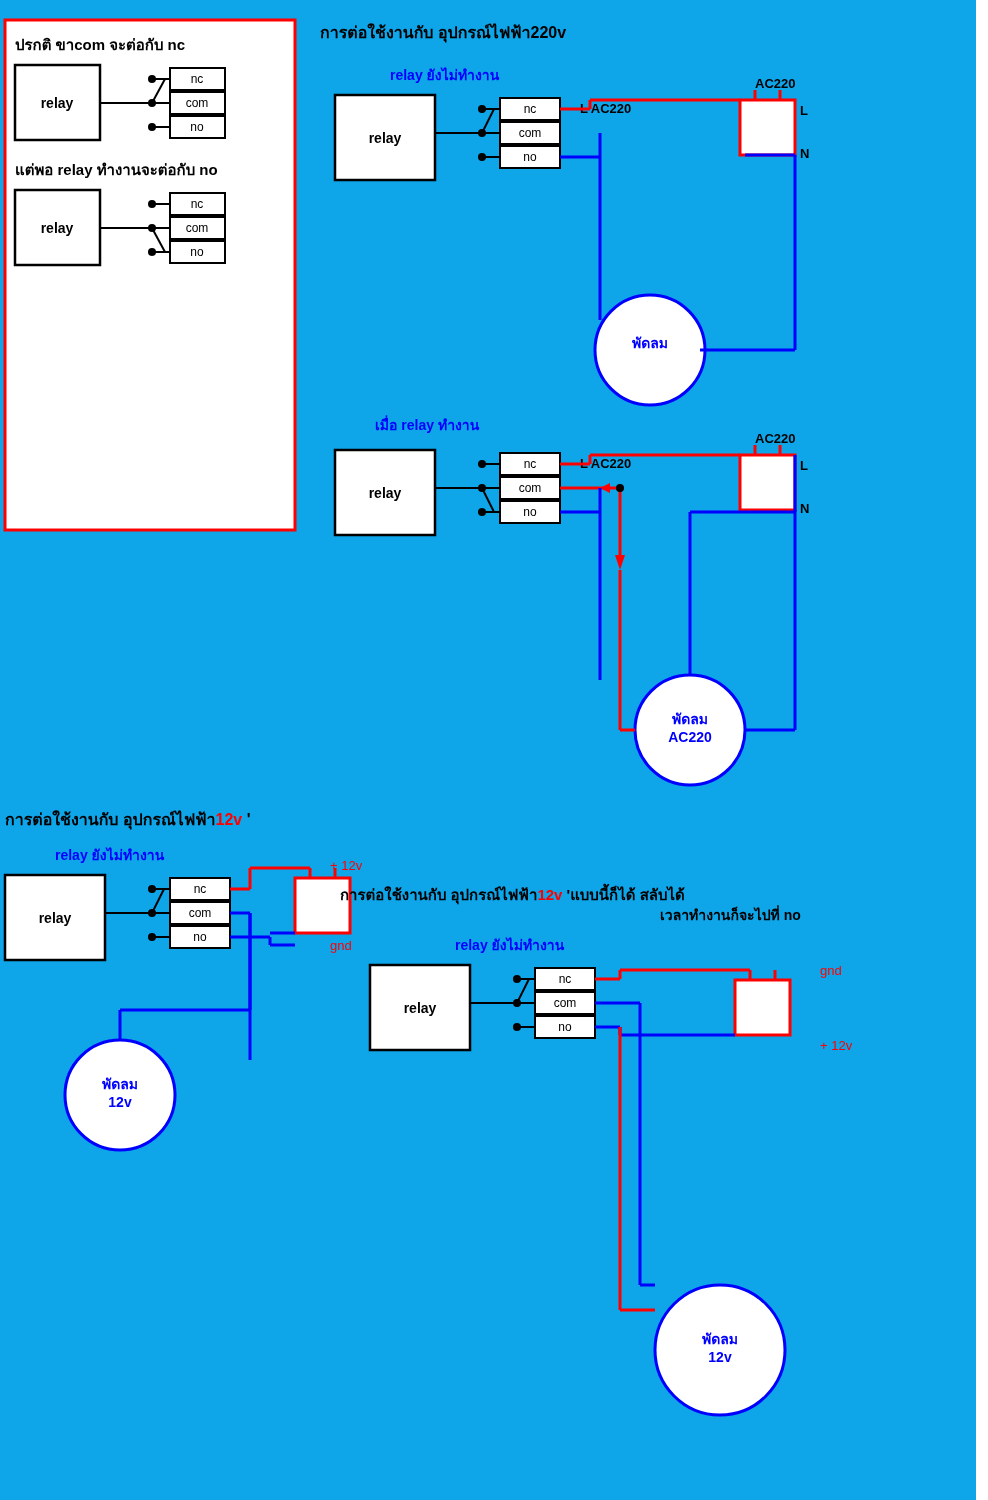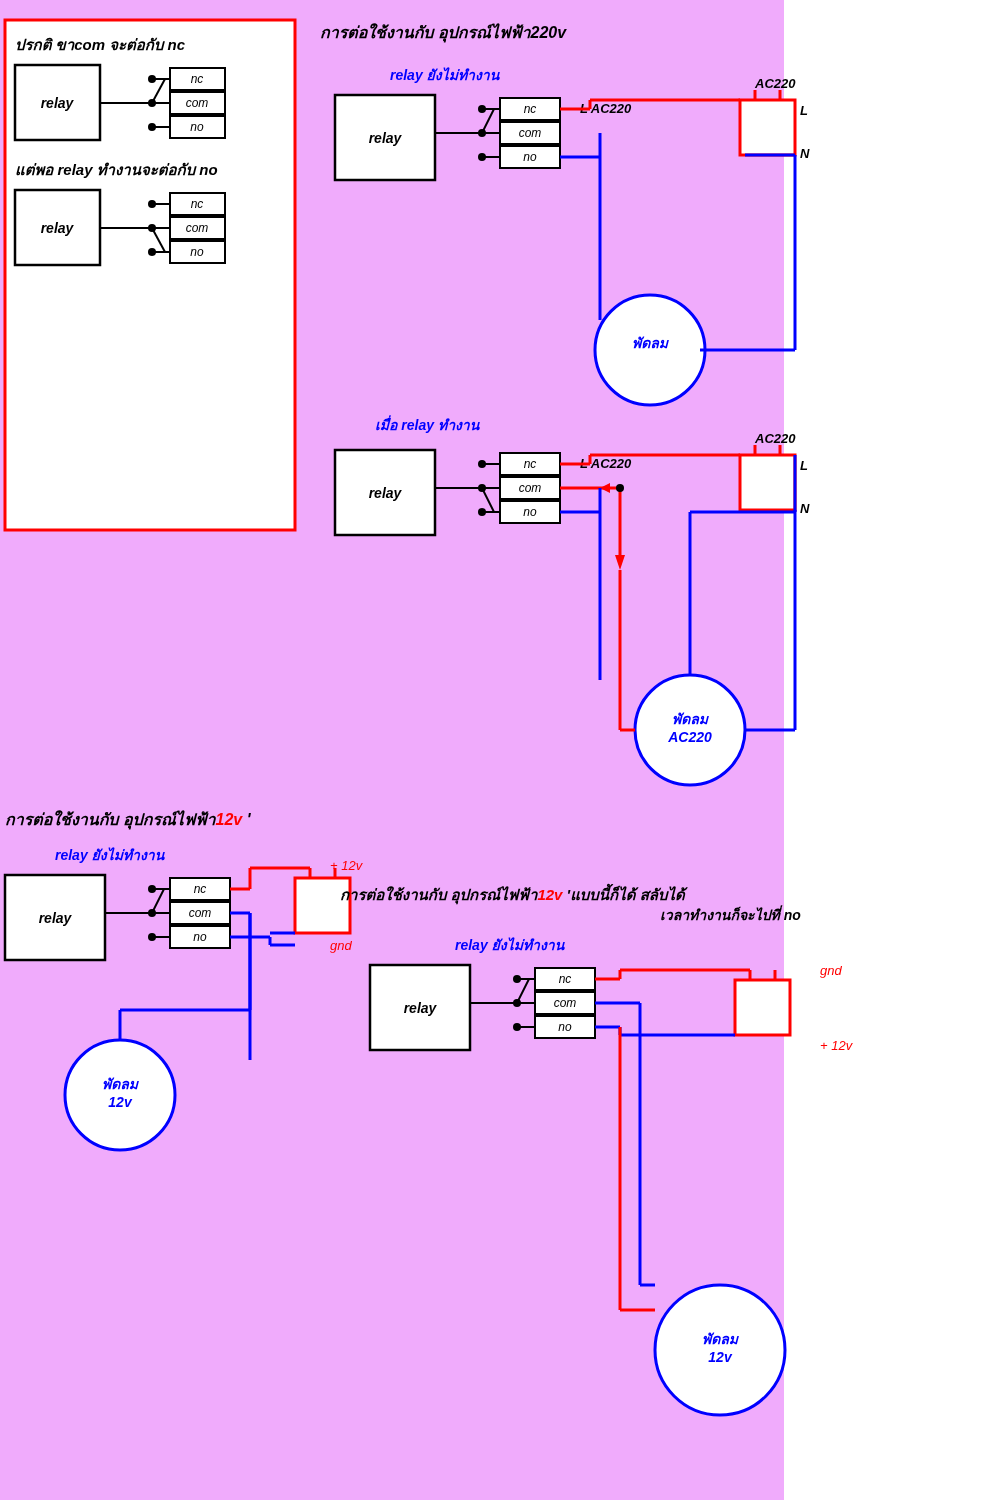--- a/index.html
+++ b/index.html
@@ -7,25 +7,24 @@
       width: 988px;
       min-height: 1500px;
       background: white;
       font-family: Arial, sans-serif;
       font-size: 14px;
       position: relative;
       overflow-x: hidden;
     }
 
     .page-container {
-      width: 784px;
+      width: 976px;
       min-height: 1500px;
       position: relative;
-      background: #f0abfc;
-      font-style: italic;
+      background: #0ea5e9;
     }
 
     
     svg text { font-family: Arial, sans-serif; }
 
     
     .main-svg {
       position: absolute;
       top: 0;
       left: 0;

